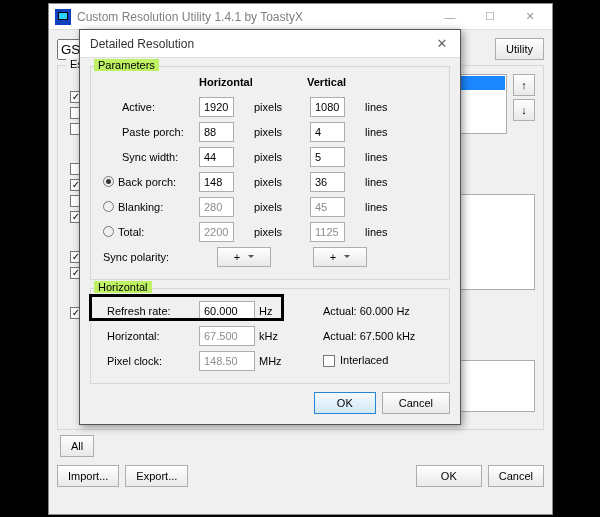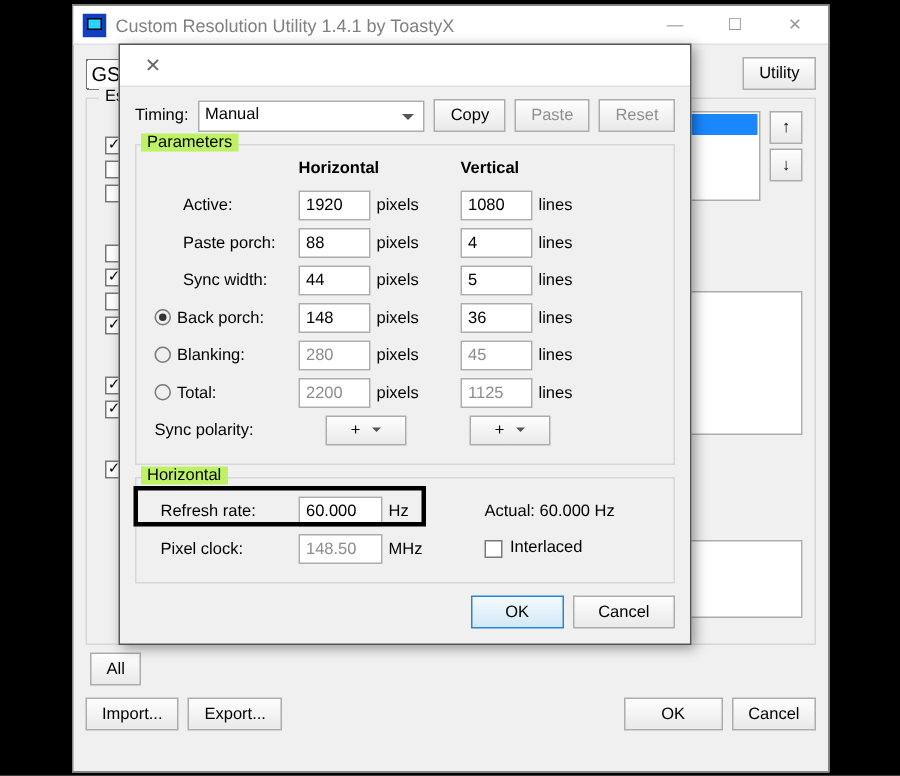--- a/index.html
+++ b/index.html
@@ -35,21 +35,21 @@
   .group{border:1px solid #d7d7d7;padding:9px 10px 10px;position:relative;margin-bottom:8px}
   .group>.legend{position:absolute;top:-8px;left:3px;background:#bef264;padding:0 4px}
   .hdrrow{display:flex;margin-bottom:6px;font-weight:bold}
   .hdrrow .lab{width:98px}
   .hdrrow .hcol{width:108px}
   .hdrrow .vcol{width:88px}
   .prow{display:flex;align-items:center;height:25px}
   .prow .lab{width:98px;display:flex;align-items:center;padding-left:2px;gap:4px}
   .prow .radio{width:11px;height:11px;border:1px solid #777;border-radius:50%;display:inline-flex;align-items:center;justify-content:center}
   .prow .radio.on::after{content:"";width:5px;height:5px;background:#333;border-radius:50%}
-  .valbox{width:48px;height:20px;border:1px solid #adadad;background:#fff;padding:2px 4px;margin-right:4px;font:inherit}
+  .valbox{width:35px;height:20px;border:1px solid #adadad;background:#fff;padding:2px 4px;margin-right:20px;font:inherit}
   .valbox.dis{color:#8d8d8d;background:#fff}
   .unit{width:40px}
   .polbtn{width:54px;height:20px;border:1px solid #adadad;background:linear-gradient(#fefefe,#e9e9e9);display:flex;align-items:center;justify-content:center;gap:8px;font-size:11px}
   .polbtn::after{content:"";border:3px solid transparent;border-top-color:#555;margin-top:3px}
   .freqrow{display:flex;align-items:center;height:25px}
   .freqrow .lab{width:98px;display:flex;align-items:center;gap:4px;padding-left:2px}
   .freqrow .val{width:56px;height:20px;border:1px solid #adadad;background:#fff;padding:2px 4px;font:inherit}
   .freqrow .val.dis{color:#8d8d8d}
   .freqrow .u{width:34px;margin-left:4px}
   .freqrow .actual{margin-left:30px}
@@ -158,30 +158,24 @@
       <button class="btn">Export...</button>
       <span style="flex:1"></span>
       <button class="btn" style="padding:0 24px">OK</button>
       <button class="btn">Cancel</button>
     </div>
   </div>
 </div>
 
 <div class="dialog">
   <div class="dlg-title">
+    <span class="t">Detailed Resolution</span>
     <span class="dlg-close">✕</span>
   </div>
   <div class="dlg-body">
-    <div class="timing-row">
-      <span>Timing:</span>
-      <div class="dropdown"><span>Manual</span></div>
-      <button class="btn">Copy</button>
-      <button class="btn disabled">Paste</button>
-      <button class="btn disabled">Reset</button>
-    </div>
 
     <div class="group">
       <span class="legend">Parameters</span>
       <div class="hdrrow">
         <span class="lab"></span>
         <span class="hcol">Horizontal</span>
         <span class="vcol">Vertical</span>
       </div>
       <div id="param-rows">
           <div class="prow">
@@ -272,20 +266,29 @@
             <span class="radio on"></span>
             <span>Refresh rate:</span>
           </span>
         <input class="val" value="60.000" style="">
         <span class="u">Hz</span>
         <span class="actual">Actual: 60.000 Hz</span>
       </div>
       <div class="freqrow">
         <span class="lab">
             <span class="radio"></span>
+            <span>Horizontal:</span>
+          </span>
+        <input class="val dis" value="67.500" style="">
+        <span class="u">kHz</span>
+        <span class="actual">Actual: 67.500 kHz</span>
+      </div>
+      <div class="freqrow">
+        <span class="lab">
+            <span class="radio"></span>
             <span>Pixel clock:</span>
           </span>
         <input class="val dis" value="148.50" style="">
         <span class="u">MHz</span>
         <span class="actual"><span class="chkbox"></span><span>Interlaced</span></span>
       </div>
 
       <div class="highlight" style="left:-2px;top:5px;width:195px;height:27px"></div>
     </div>
 

